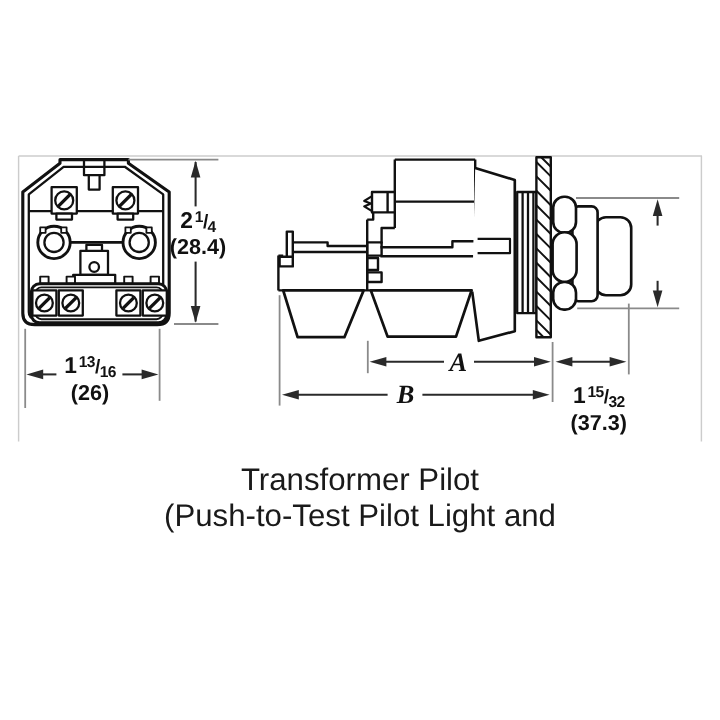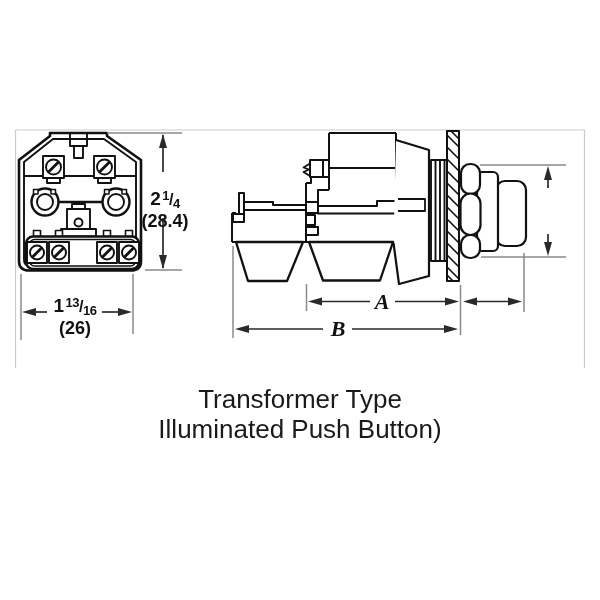--- a/index.html
+++ b/index.html
@@ -220,33 +220,37 @@
 
       <g>
         <line x1="548" y1="179" x2="548" y2="188"></line>
         <polygon points="548,166 544,180 552,180" stroke="none"></polygon>
         <line x1="548" y1="234" x2="548" y2="243"></line>
         <polygon points="548,256 544,242 552,242" stroke="none"></polygon>
       </g>
     </g>
   </svg>
 
-  <div class="dimlabel" style="left:165px; top:188px;">
+  <div class="dimlabel" style="left:165px; top:174px;">
     <span class="w">2</span> <span class="fr"><span class="n">1</span><span class="sl">/</span><span class="d">4</span></span>
     <span class="metric">(28.4)</span>
   </div>
 
   <div class="dimlabel" style="left:75px; top:295px;">
     <span class="w">1</span> <span class="fr"><span class="n">13</span><span class="sl">/</span><span class="d">16</span></span>
     <span class="metric">(26)</span>
   </div>
 
   <div class="axislabel" style="left:382px; top:302px;">A</div>
   <div class="axislabel" style="left:338px; top:329px;">B</div>
 
 
+  <div class="dimlabel" style="left:499px; top:320px;">
+    <span class="w">1</span> <span class="fr"><span class="n">15</span><span class="sl">/</span><span class="d">32</span></span>
+    <span class="metric">(37.3)</span>
+  </div>
 
   <div id="caption">
-    <div>Transformer Type</div>
-    <div>Illuminated Push Button)</div>
+    <div>Transformer Pilot</div>
+    <div>(Push-to-Test Pilot Light and</div>
   </div>
 
 </div>
 
 </body></html>

